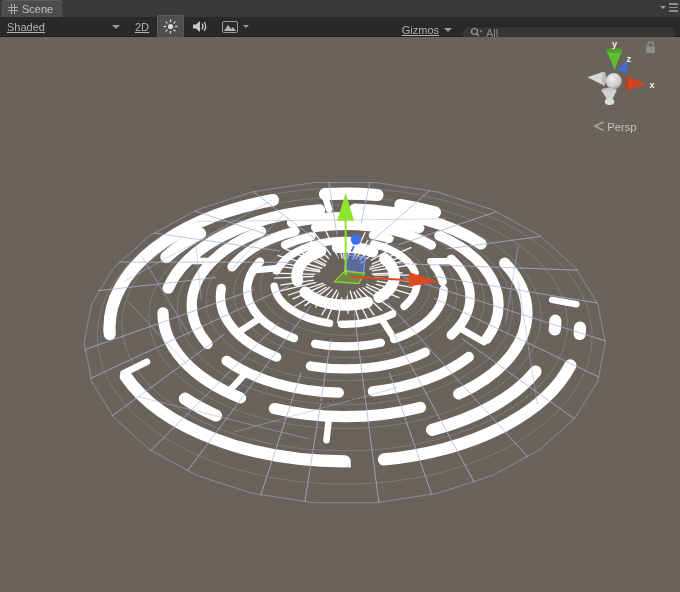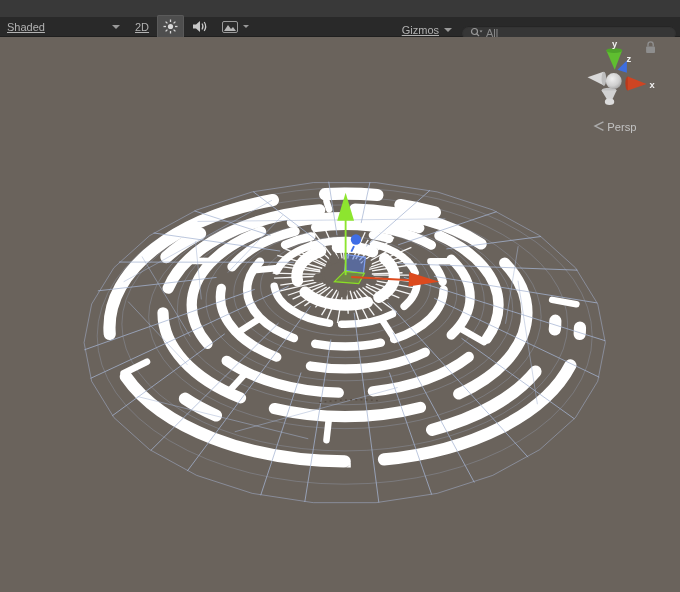--- a/index.html
+++ b/index.html
@@ -47,20 +47,41 @@
   .viewport svg{display:block;}
   text{font-family:"Liberation Sans",sans-serif;}
   .axlab{font-size:10px;font-weight:bold;fill:#f2f2f2;}
   .persp-lab{font-size:12px;fill:#c2c2c2;}
 </style>
 </head>
 <body>
 
 <div class="window">
 
+  <div class="tabbar">
+    <div class="tab">
+      <svg width="10" height="10" viewBox="0 0 10 10">
+        <g stroke="#a8a8a8" stroke-width="1">
+          <line x1="3.5" y1="0" x2="3.5" y2="10"></line>
+            <line x1="6.5" y1="0" x2="6.5" y2="10"></line>
+          <line x1="0" y1="3.5" x2="10" y2="3.5"></line>
+            <line x1="0" y1="6.5" x2="10" y2="6.5"></line>
+        </g>
+      </svg>
+      <span>Scene</span>
+    </div>
+    <div class="winmenu">
+      <span class="caret sm"></span>
+      <span class="hamburger">
+          <i></i>
+          <i></i>
+          <i></i>
+        </span>
+    </div>
+  </div>
 
   <div class="toolbar">
     <div class="dd dd-shaded">
       <span>Shaded</span>
       <span class="caret"></span>
     </div>
     <div class="tbtn">2D</div>
     <div class="tbtn on">
       <svg width="15" height="15" viewBox="0 0 15 15">
         <circle cx="7.5" cy="7.5" r="2.6" fill="#d8d8d8"></circle>

